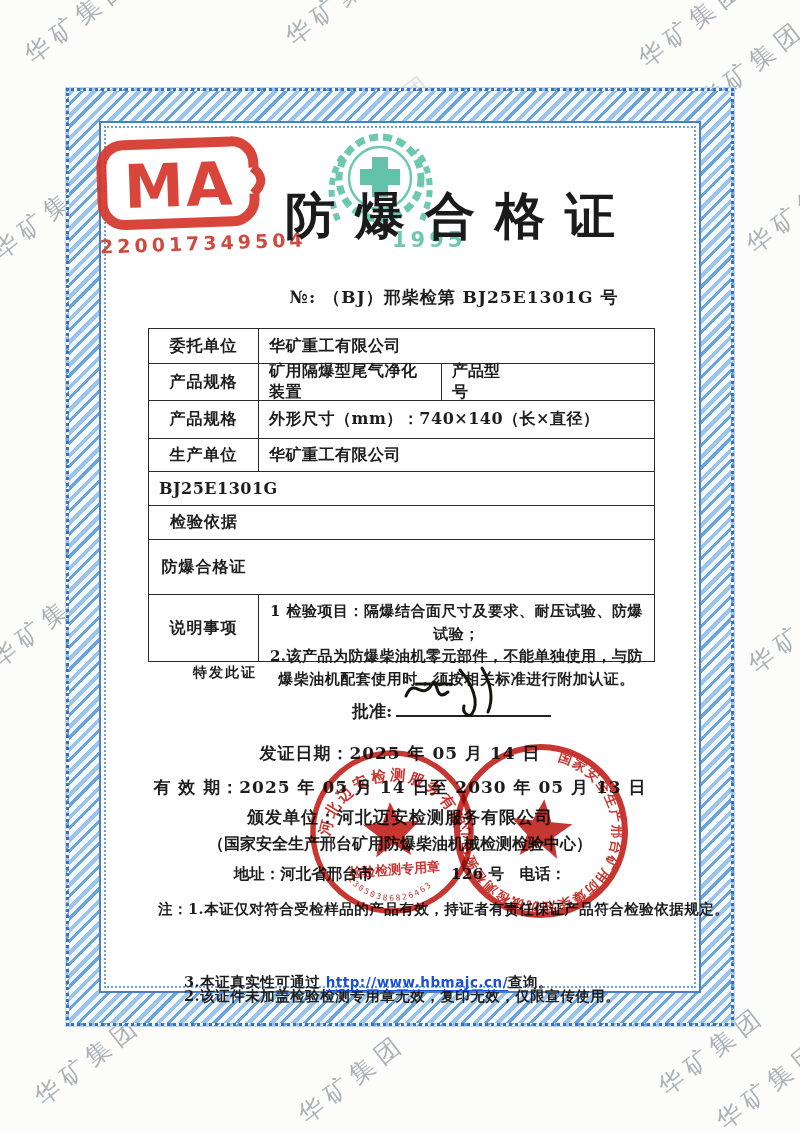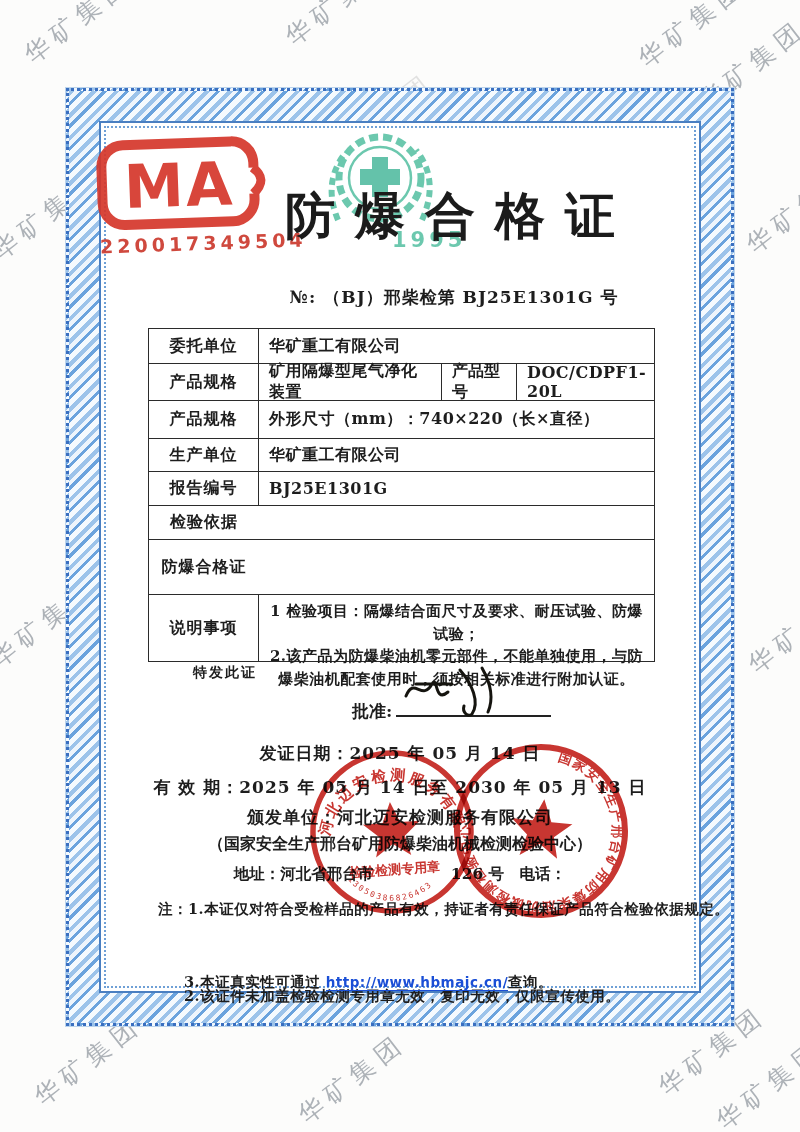--- a/index.html
+++ b/index.html
@@ -151,32 +151,30 @@
 
 <div class="ctable">
   <div class="trow" style="height:35px">
     <div class="tcell t-label">委托单位</div>
     <div class="tcell t-value">华矿重工有限公司</div>
   </div>
   <div class="trow" style="height:37px">
     <div class="tcell t-label">产品规格</div>
     <div class="tcell t-value t-val-mid">矿用隔爆型尾气净化装置</div>
     <div class="tcell t-label2">产品型号</div>
-    <div class="tcell t-value t-val2">DOC/CDPF1-20L</div>
   </div>
   <div class="trow" style="height:38px">
     <div class="tcell t-label">产品规格</div>
-    <div class="tcell t-value">外形尺寸（mm）：740×220（长×直径）</div>
+    <div class="tcell t-value">外形尺寸（mm）：740×140（长×直径）</div>
   </div>
   <div class="trow" style="height:33px">
     <div class="tcell t-label">生产单位</div>
     <div class="tcell t-value">华矿重工有限公司</div>
   </div>
   <div class="trow" style="height:34px">
-    <div class="tcell t-label">报告编号</div>
     <div class="tcell t-value">BJ25E1301G</div>
   </div>
   <div class="trow" style="height:34px">
     <div class="tcell t-label">检验依据</div>
   </div>
   <div class="trow" style="height:55px">
     <div class="tcell t-label">防爆合格证</div>
   </div>
   <div class="trow" style="height:66px">
     <div class="tcell t-label">说明事项</div>

